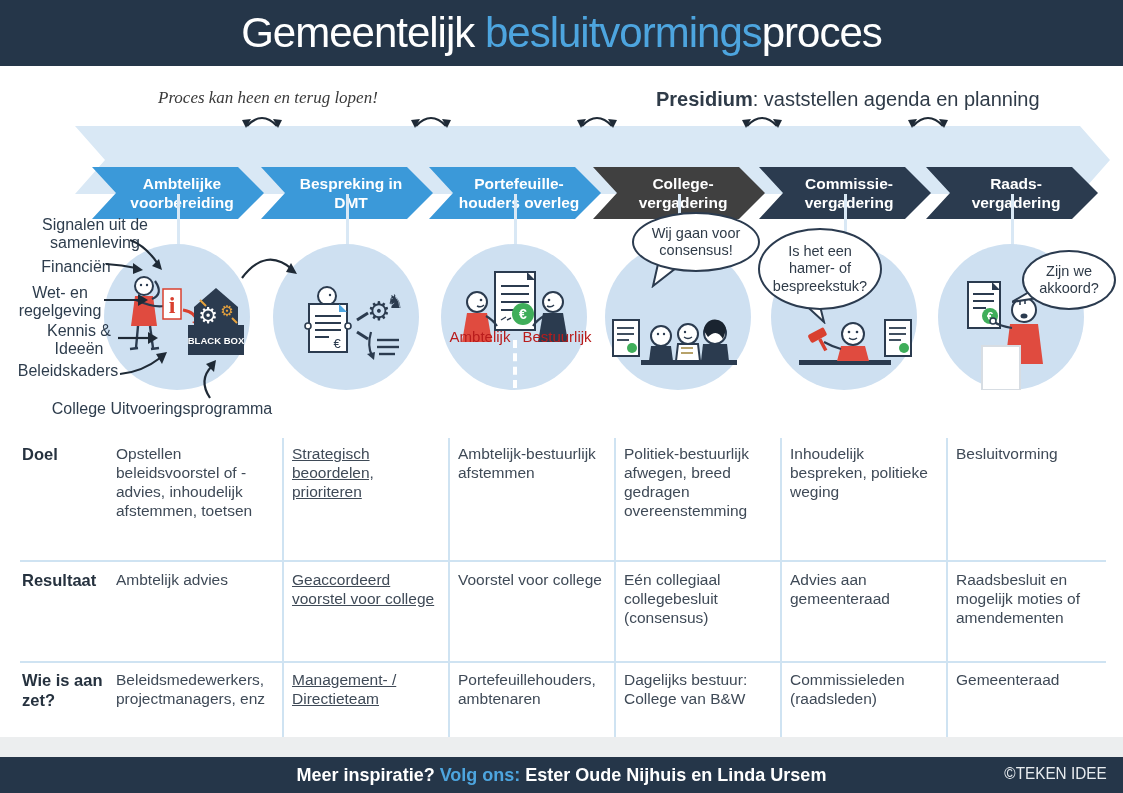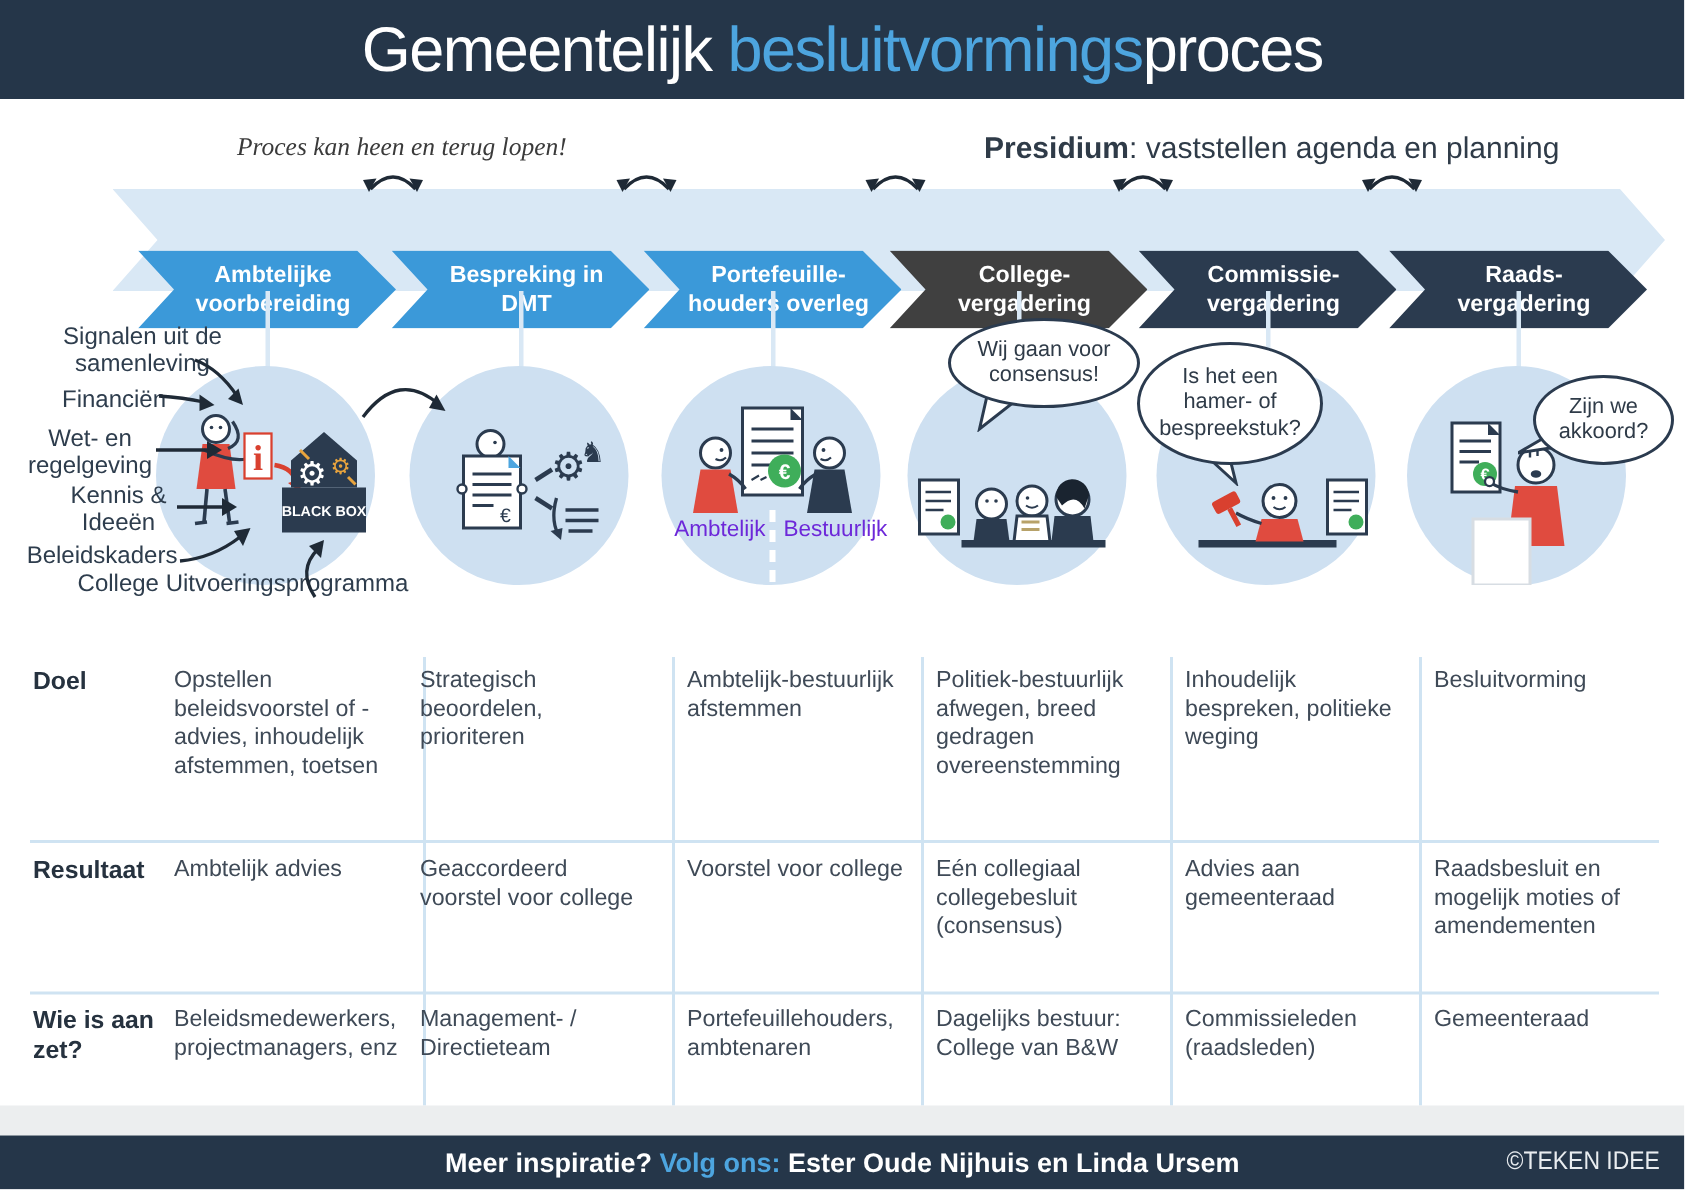--- a/index.html
+++ b/index.html
@@ -36,39 +36,39 @@
   .step.blue2{background:#404040;}
   .step.dark{background:#2B3B4F;}
 
   .junction{position:absolute;top:109px;width:44px;height:22px;}
 
   
   .vline{position:absolute;top:194px;width:3px;height:56px;background:#D9E8F5;}
   .circle{position:absolute;top:244px;width:146px;height:146px;border-radius:50%;background:#CEE0F1;}
   .ill{position:absolute;top:244px;width:146px;height:146px;}
 
-  .pairlabel{position:absolute;top:344px;font-size:15px;color:#6d28d9;text-align:center;}
+  .pairlabel{position:absolute;top:328px;font-size:15px;color:#b91c1c;text-align:center;}
   .dash{position:absolute;left:513px;top:340px;height:48px;border-left:4px dashed #fff;}
 
   
   .inlabel{position:absolute;font-size:16px;color:#2E3D4D;line-height:1.15;text-align:center;}
   .larrow{position:absolute;}
 
   
   .bubble{position:absolute;background:#fff;border:2px solid #2b3b4f;border-radius:50%;
           display:flex;align-items:center;justify-content:center;text-align:center;
           font-size:14.5px;color:#2f3b48;line-height:1.18;padding:6px;box-sizing:border-box;z-index:3;}
   .tail{position:absolute;z-index:2;}
 
   
   .hline{position:absolute;left:20px;width:1086px;height:2px;background:#CFE3F2;}
   .vsep{position:absolute;top:438px;width:2px;height:299px;background:#CFE3F2;}
   .rowlabel{position:absolute;left:22px;width:92px;font-size:16.5px;font-weight:bold;color:#26323F;line-height:1.2;}
   .cell{position:absolute;width:152px;font-size:15.5px;color:#3F4A57;line-height:1.22;}
-  .c0{left:116px;width:162px;} .c1{left:280px;} .c2{left:458px;} .c3{left:624px;} .c4{left:790px;} .c5{left:956px;width:150px;}
+  .c0{left:116px;width:162px;} .c1{left:292px;text-decoration:underline;} .c2{left:458px;} .c3{left:624px;} .c4{left:790px;} .c5{left:956px;width:150px;}
   .rA{top:445px;} .rB{top:571px;} .rC{top:671px;}
 </style>
 </head>
 <body>
 
 <div class="stage">
 
   <div class="topbar">
     <div class="title"><span>Gemeentelijk </span><span class="blue">besluitvormings</span><span>proces</span></div>
   </div>
@@ -322,21 +322,21 @@
   <svg class="tail" style="left:1012px;top:286px;width:28px;height:22px" viewBox="0 0 28 22">
       <polygon points="0,16 24,2 26,12" fill="#fff" stroke="#2b3b4f" stroke-width="2"></polygon>
     </svg>
   <div class="bubble" style="left:1022px;top:250px;width:94px;height:60px">Zijn we akkoord?</div>
 
   <div class="inlabel" style="left:34px;top:216px;width:122px">Signalen uit de samenleving</div>
   <div class="inlabel" style="left:36px;top:258px;width:80px">Financiën</div>
   <div class="inlabel" style="left:12px;top:284px;width:96px">Wet- en regelgeving</div>
   <div class="inlabel" style="left:36px;top:322px;width:86px">Kennis &amp; Ideeën</div>
   <div class="inlabel" style="left:12px;top:362px;width:112px">Beleidskaders</div>
-  <div class="inlabel" style="left:44px;top:381px;width:236px">College Uitvoeringsprogramma</div>
+  <div class="inlabel" style="left:44px;top:400px;width:236px">College Uitvoeringsprogramma</div>
 
   <svg class="larrow" style="left:128px;top:238px;width:40px;height:34px" viewBox="0 0 40 34">
       <path d="M2,2 Q18,8 30,26" fill="none" stroke="#1f2a36" stroke-width="2.2"></path>
       <polygon points="34,32 24,28 31,21" fill="#1f2a36"></polygon>
     </svg>
   <svg class="larrow" style="left:104px;top:258px;width:42px;height:18px" viewBox="0 0 42 18">
       <path d="M2,6 Q18,7 32,10" fill="none" stroke="#1f2a36" stroke-width="2.2"></path>
       <polygon points="39,12 29,5 29,16" fill="#1f2a36"></polygon>
     </svg>
   <svg class="larrow" style="left:102px;top:292px;width:48px;height:16px" viewBox="0 0 48 16">

